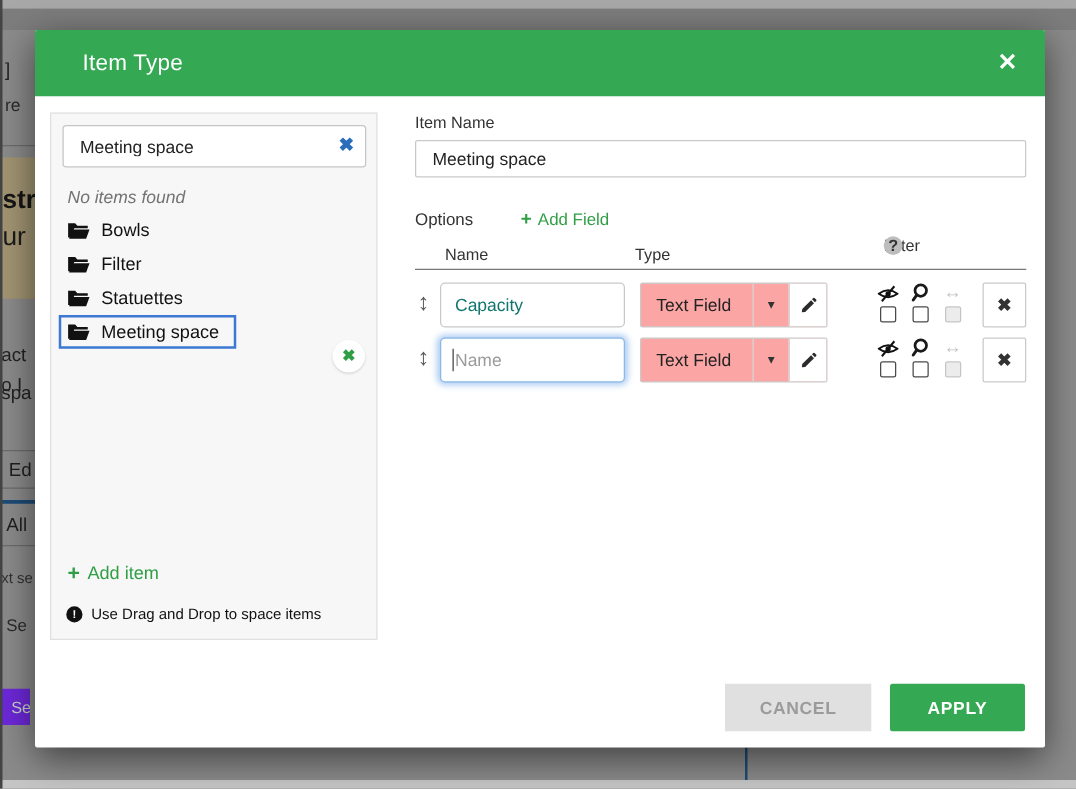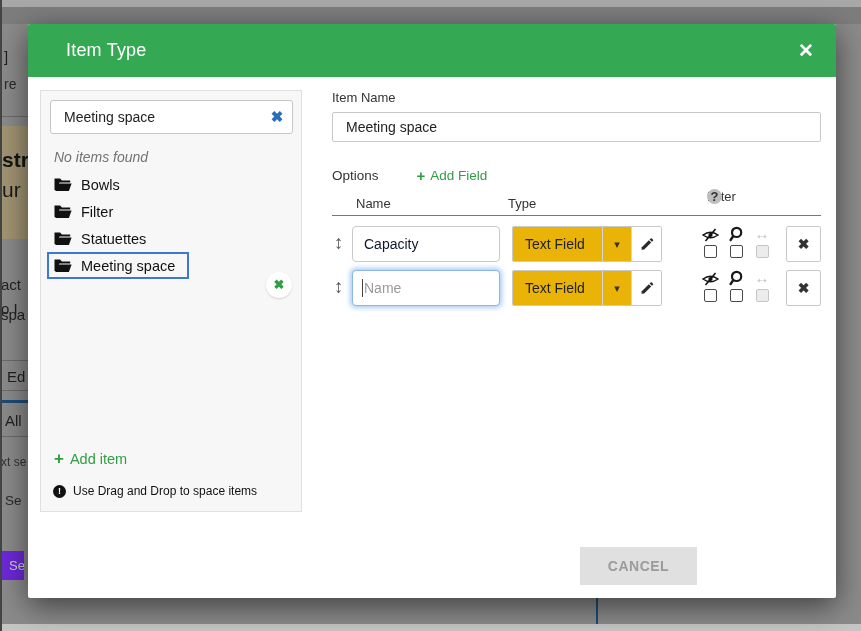--- a/index.html
+++ b/index.html
@@ -73,26 +73,26 @@
   .oh-name { left:24px; } .oh-type { left:176px; } .oh-filter { left:375px; display:flex; align-items:center; gap:6px; }
   .help-icon { width:15px; height:15px; border-radius:50%; background:#bdbdbd; color:#fff;
                font-size:10px; font-weight:800; text-align:center; line-height:15px; cursor:pointer; }
 
   .opt-row { position:absolute; left:0; width:489px; height:36px; }
   .opt-row.r0 { top:136px; } .opt-row.r1 { top:180px; }
   .drag-handle { position:absolute; left:2px; top:6px; font-size:19px; font-weight:700; color:#5a5a5a;
                  cursor:grab; line-height:22px; }
   .name-wrap { position:absolute; left:20px; top:0; width:148px; height:36px; }
   .name-wrap input { width:100%; height:100%; border:1px solid #c9c9c9; border-radius:4px;
-                     padding:0 11px; font-size:14px; color:#0f172a; background:#fff; font-family:inherit; }
+                     padding:0 11px; font-size:14px; color:#0f766e; background:#fff; font-family:inherit; }
   .name-wrap input::placeholder { color:#9a9a9a; }
   .name-wrap.focused input { border-color:#8ab8e8; box-shadow:0 0 5px 2px rgba(100,160,230,.55); outline:none; }
   .caret-bar { position:absolute; left:10px; top:9px; width:1px; height:18px; background:#444; }
   .type-group { position:absolute; left:180px; top:0; width:150px; height:36px; display:flex;
-                border:1px solid #c9c9c9; border-radius:2px; background:#eab308; }
+                border:1px solid #c9c9c9; border-radius:2px; background:#fca5a5; }
   .type-value { flex:1; font-size:14px; color:#222; line-height:34px; padding-left:12px; cursor:pointer; }
   .caret-seg { width:29px; border-left:1px solid #d5d5d5; text-align:center; line-height:34px;
                font-size:11px; color:#333; cursor:pointer; }
   .pencil-btn { width:30px; border:none; border-left:1px solid #d5d5d5; background:#fff;
                 cursor:pointer; display:flex; align-items:center; justify-content:center; }
   .filters { position:absolute; left:369px; top:0; display:flex; gap:8px; }
   .fcol { width:18px; display:flex; flex-direction:column; align-items:center; gap:3px; }
   .ficon { height:16px; display:flex; align-items:flex-end; }
   .arrows-glyph { color:#c2c2c2; font-size:15px; font-weight:700; line-height:16px; }
   .cb { width:13px; height:13px; border:1.5px solid #4a4a4a; border-radius:2px; background:#fff; cursor:pointer; }
@@ -307,14 +307,15 @@
           <div class="fcol">
             <span class="ficon arrows-glyph">↔</span>
             <span class="cb disabled"></span>
           </div>
         </div>
         <button class="remove-btn">✖</button>
       </div>
     </section>
 
     <button class="btn-cancel">CANCEL</button>
+    <button class="btn-apply">APPLY</button>
   </div>
 </div>
 
 </body></html>

